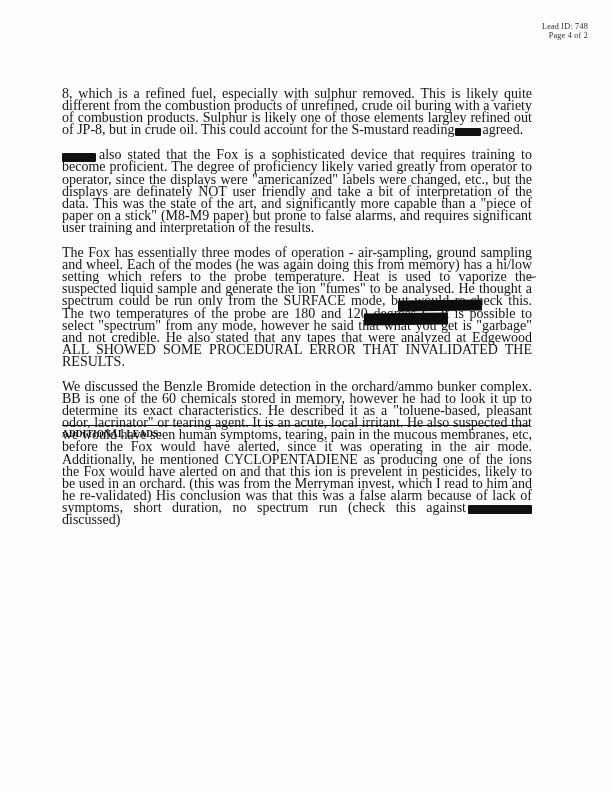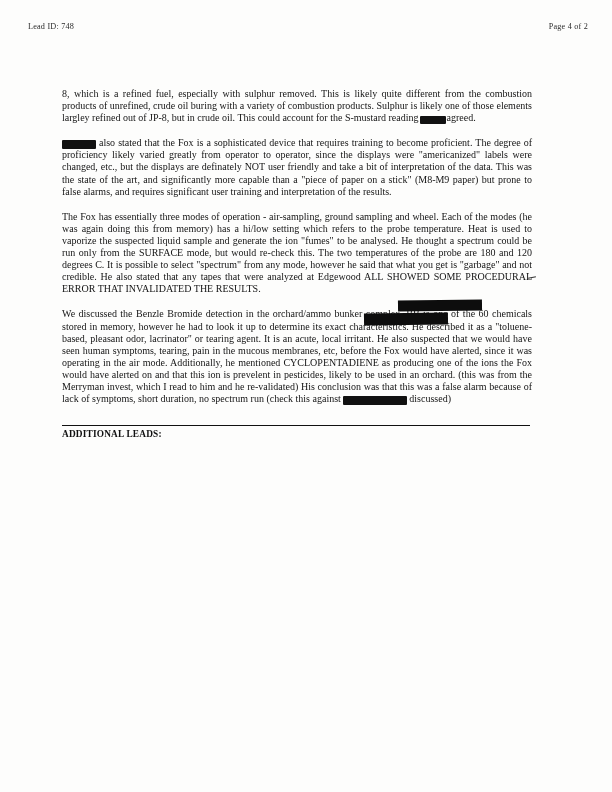--- a/index.html
+++ b/index.html
@@ -25,34 +25,35 @@
     position: absolute;
     top: 22px;
     left: 28px;
     right: 24px;
     display: flex;
     justify-content: space-between;
     align-items: flex-end;
     font-size: 8.2px;
     color: #2b2b2b;
     letter-spacing: 0.2px;
+    flex-direction: column;
   }
   .header-left {
     white-space: nowrap;
   }
   .header-right {
     white-space: nowrap;
     font-size: 8.2px;
   }
   .body-block {
     position: absolute;
     left: 62px;
     width: 470px;
     top: 88px;
-    font-size: 10px;
+    font-size: 14px;
     line-height: 12.1px;
     text-align: justify;
     color: #141414;
   }
   .para {
     margin: 0 0 13px 0;
     position: relative;
   }
   
   .redact {

